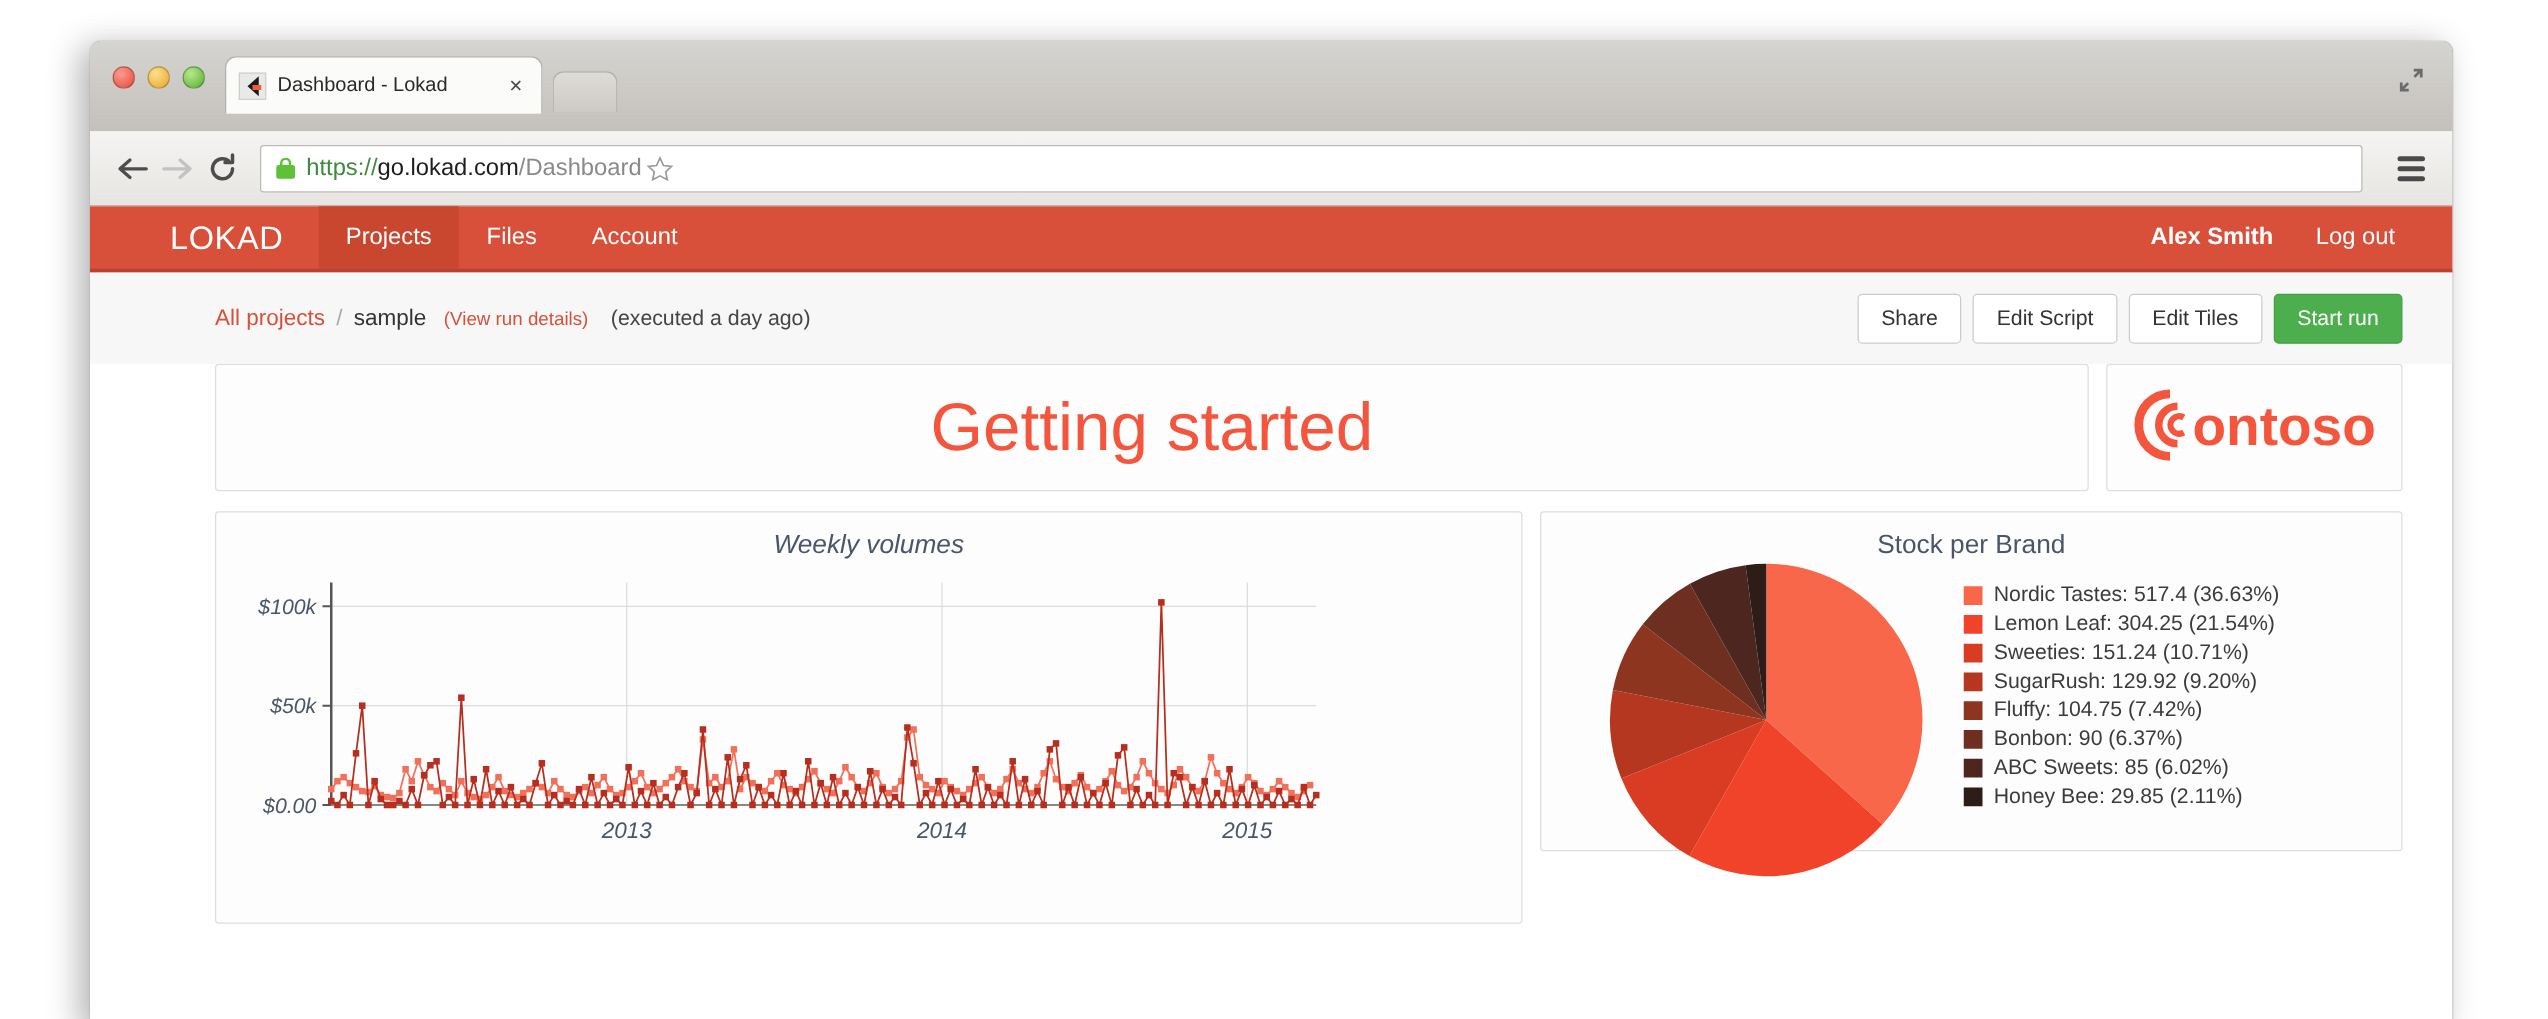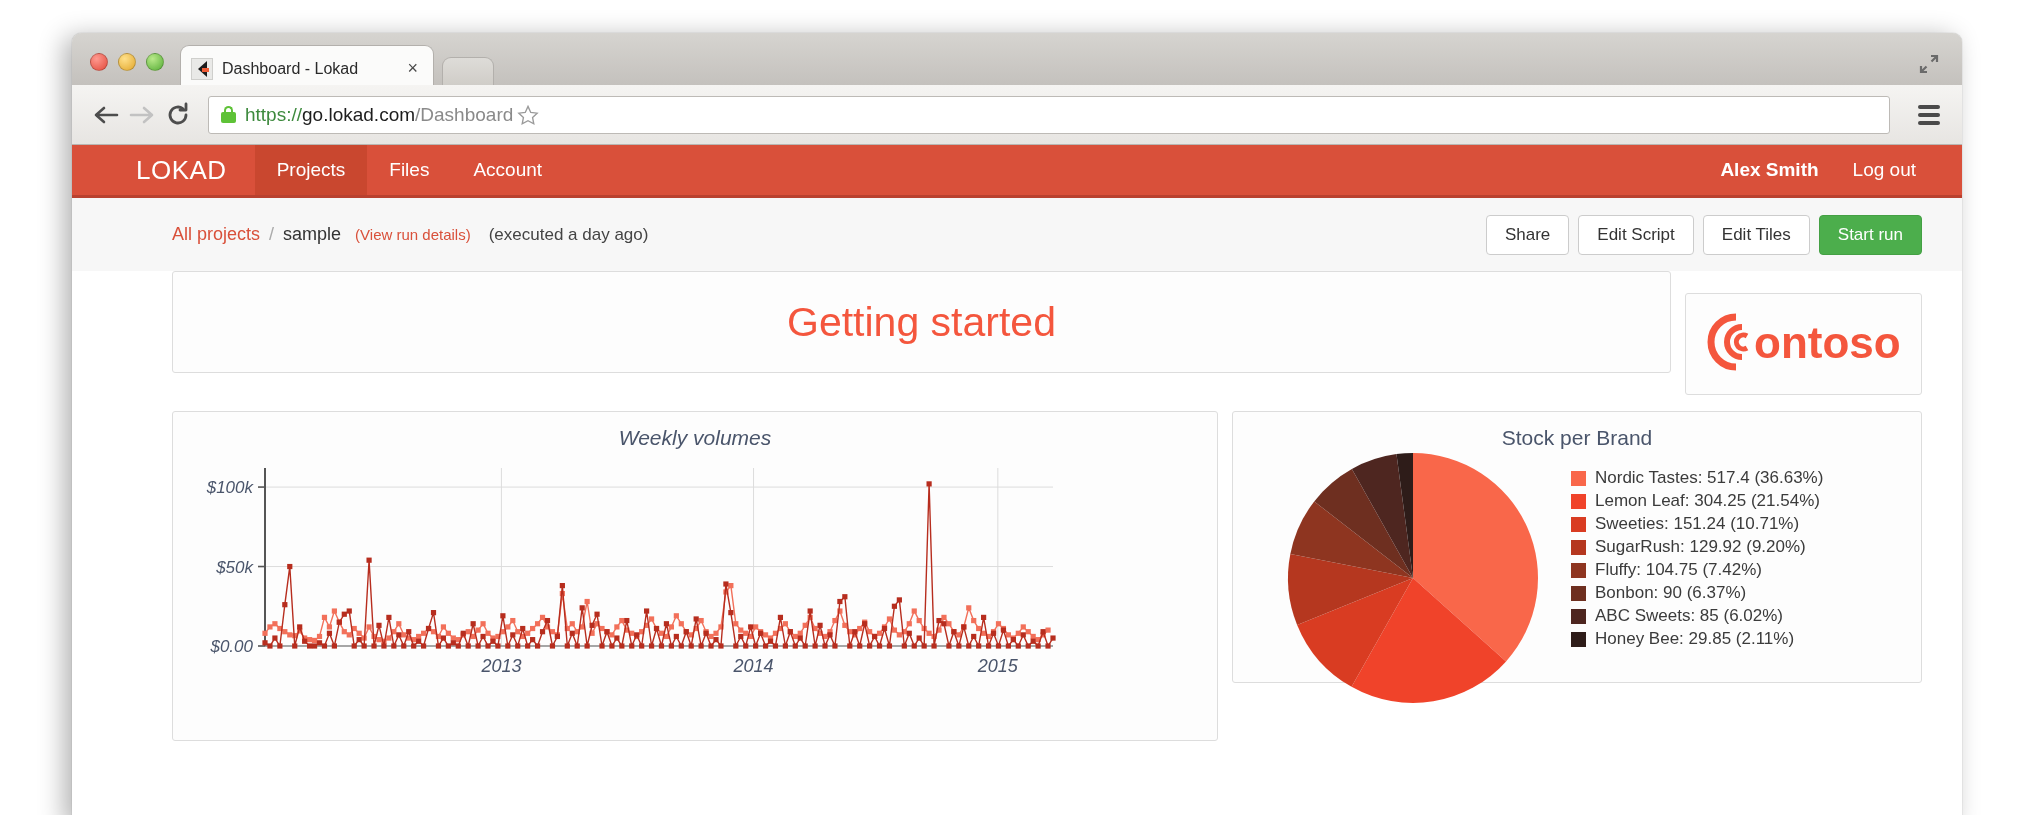--- a/index.html
+++ b/index.html
@@ -18,21 +18,21 @@
     background: #f0f0ee;
     border-top-left-radius: 9px;
     border-top-right-radius: 9px;
     box-shadow: -8px 4px 26px rgba(0,0,0,0.30), 0 0 1px rgba(0,0,0,0.4);
     overflow: hidden;
   }
 
   
   #tabstrip {
     position: relative;
-    height: 52px;
+    height: 72px;
     background: linear-gradient(to bottom, #d6d4d0 0%, #c4c1bd 100%);
     border-top-left-radius: 9px;
     border-top-right-radius: 9px;
   }
   .traffic-lights {
     position: absolute; left: 18px; top: 20px;
     display: flex; gap: 10px;
   }
   .light { width: 18px; height: 18px; border-radius: 50%; border: 1px solid rgba(0,0,0,0.22); }
   .light.red    { background: radial-gradient(circle at 35% 30%, #ff9a90, #e24b3c); }
@@ -177,25 +177,25 @@
   .tile {
     background: #fdfdfd;
     border: 1px solid #dddddd;
     border-radius: 3px;
   }
   #tile-title {
     flex: 1; height: 102px;
     display: flex; align-items: center; justify-content: center;
   }
   #tile-title .big {
-    font-size: 41px; color: #f4563d; font-weight: normal;
+    font-size: 54px; color: #f4563d; font-weight: normal;
   }
   #tile-logo {
     width: 237px; height: 102px;
-    display: flex; align-items: center; justify-content: center; margin-top: 22px;
+    display: flex; align-items: center; justify-content: center;
   }
   #tile-line { flex: 1; height: 330px; position: relative; font-style: italic; }
   #tile-pie { width: 690px; height: 272px; position: relative; }
   .tile-heading {
     text-align: center; font-size: 21px; color: #4a556b;
     padding-top: 14px; font-weight: normal;
   }
 
   .chart-svg { display: block; }
   .pie-legend {

